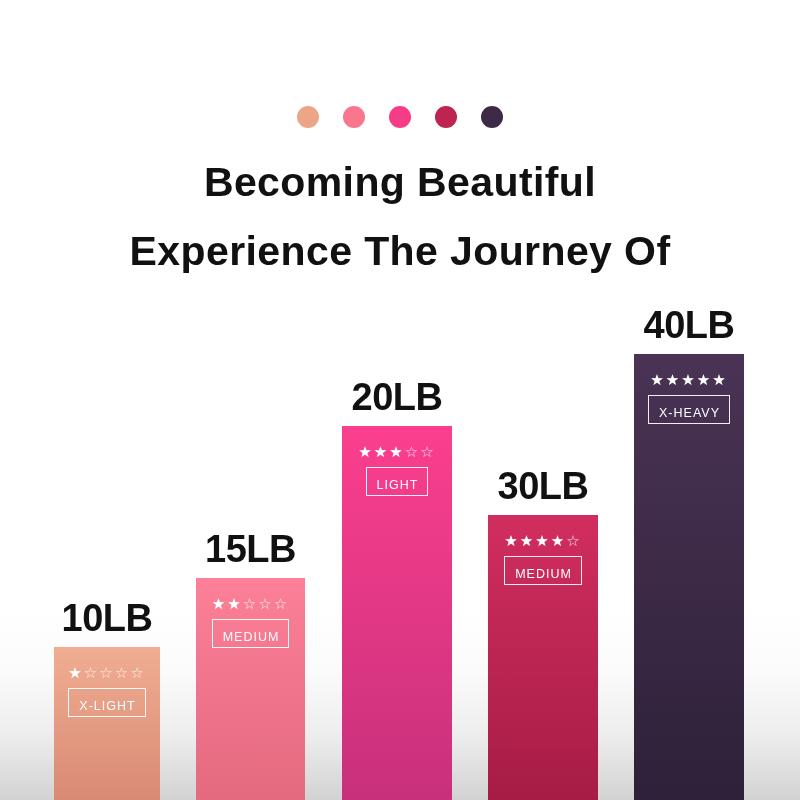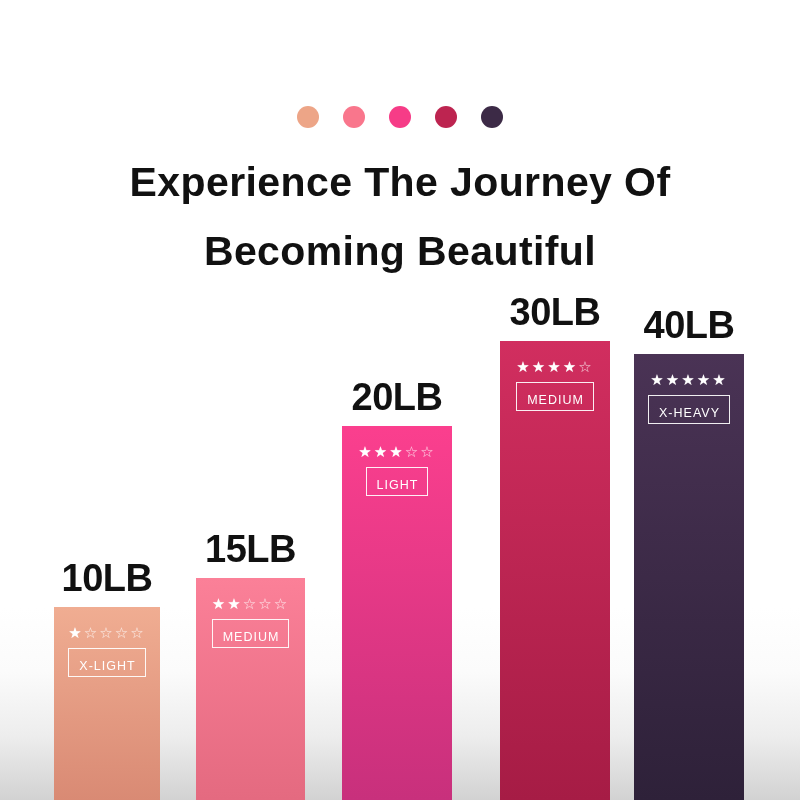--- a/index.html
+++ b/index.html
@@ -121,47 +121,47 @@
 
   <div id="dots">
       <span class="dot" style="background: rgb(237, 165, 135);"></span>
       <span class="dot" style="background: rgb(249, 118, 140);"></span>
       <span class="dot" style="background: rgb(246, 60, 135);"></span>
       <span class="dot" style="background: rgb(189, 36, 80);"></span>
       <span class="dot" style="background: rgb(60, 42, 70);"></span>
     </div>
 
   <div id="headline">
+    <span class="line">Becoming Beautiful</span>
     <span class="line">Experience The Journey Of</span>
-    <span class="line">Becoming Beautiful</span>
   </div>
 
   <div id="chart">
-      <div class="bar-group" style="left: 54px; width: 106px; height: 193px;">
+      <div class="bar-group" style="left: 54px; width: 106px; height: 153px;">
         <div class="bar-caption">10LB</div>
         <div class="bar" style="background: linear-gradient(rgb(240, 173, 146) 0%, rgb(217, 138, 116) 100%);">
           <div class="stars"><span class="on">★</span><span class="off">☆</span><span class="off">☆</span><span class="off">☆</span><span class="off">☆</span></div>
           <div class="level-badge">X-LIGHT</div>
         </div>
       </div>
       <div class="bar-group" style="left: 196px; width: 109px; height: 222px;">
         <div class="bar-caption">15LB</div>
         <div class="bar" style="background: linear-gradient(rgb(251, 128, 152) 0%, rgb(228, 106, 128) 100%);">
           <div class="stars"><span class="on">★</span><span class="on">★</span><span class="off">☆</span><span class="off">☆</span><span class="off">☆</span></div>
           <div class="level-badge">MEDIUM</div>
         </div>
       </div>
       <div class="bar-group" style="left: 342px; width: 110px; height: 374px; margin-top: 48px;">
         <div class="bar-caption">20LB</div>
         <div class="bar" style="background: linear-gradient(rgb(251, 63, 142) 0%, rgb(200, 48, 124) 100%);">
           <div class="stars"><span class="on">★</span><span class="on">★</span><span class="on">★</span><span class="off">☆</span><span class="off">☆</span></div>
           <div class="level-badge">LIGHT</div>
         </div>
       </div>
-      <div class="bar-group" style="left: 500px; width: 110px; height: 459px;">
+      <div class="bar-group" style="left: 488px; width: 110px; height: 285px;">
         <div class="bar-caption">30LB</div>
         <div class="bar" style="background: linear-gradient(rgb(209, 46, 95) 0%, rgb(166, 28, 69) 100%);">
           <div class="stars"><span class="on">★</span><span class="on">★</span><span class="on">★</span><span class="on">★</span><span class="off">☆</span></div>
           <div class="level-badge">MEDIUM</div>
         </div>
       </div>
       <div class="bar-group" style="left: 634px; width: 110px; height: 446px;">
         <div class="bar-caption">40LB</div>
         <div class="bar" style="background: linear-gradient(rgb(74, 51, 85) 0%, rgb(46, 33, 57) 100%);">
           <div class="stars"><span class="on">★</span><span class="on">★</span><span class="on">★</span><span class="on">★</span><span class="on">★</span></div>

